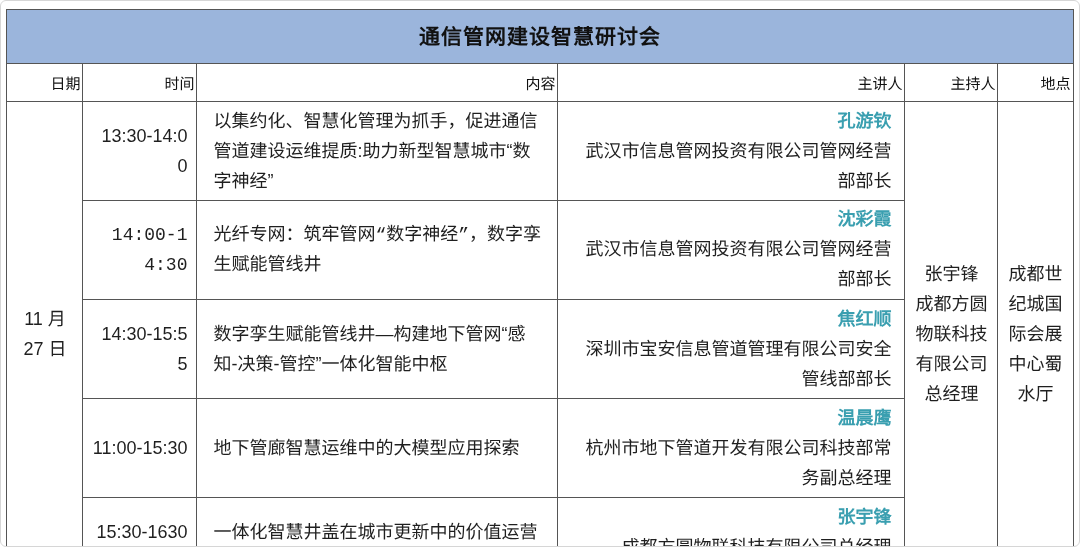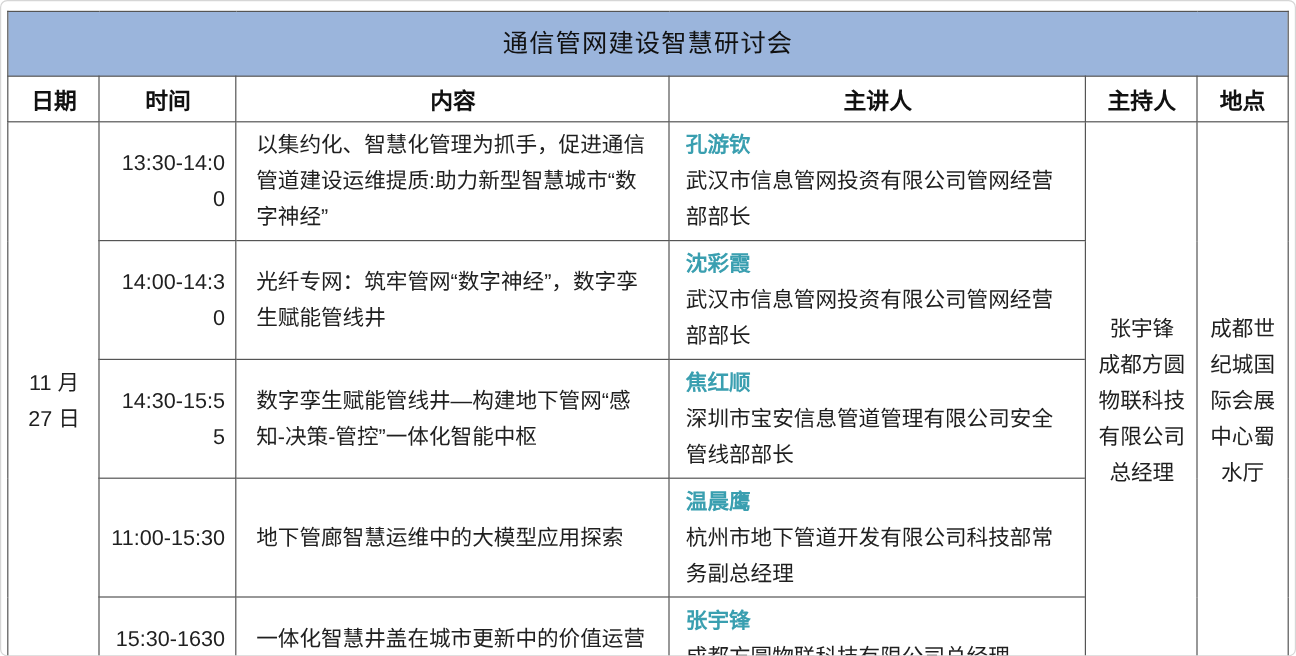--- a/index.html
+++ b/index.html
@@ -33,68 +33,68 @@
   table.schedule th{
     border:1px solid var(--border);
     vertical-align:middle;
     overflow:hidden;
   }
   .title-row td{
     height:54px;
     background:var(--title-bg);
     text-align:center;
     font-size:21px;
-    font-weight:normal;
+    font-weight:bold;
     color:#111111;
     letter-spacing:1px;
   }
   .header-row th{
     height:38px;
-    text-align:center;
-    font-size:19px;
-    font-weight:bold;
+    text-align:right;
+    font-size:15px;
+    font-weight:normal;
     color:#111111;
     background:#ffffff;
     padding:0 2px;
   }
   td{font-size:18px;line-height:30px;}
   .date-cell{
     text-align:center;
     white-space:pre-line;
     padding:0 6px;
   }
   .time-cell{
     text-align:right;
     word-break:break-all;
     padding:0 9px;
   }
   .topic-cell{
     text-align:left;
     padding:4px 16px;
   }
   .speaker-cell{
-    text-align:left;
+    text-align:right;
     padding:4px 13px;
   }
   .speaker-name{
     display:block;
     color:var(--speaker-name);
     font-weight:bold;
   }
   .speaker-affiliation{display:block;}
   .host-cell{
     text-align:center;
     white-space:pre-line;
     padding:0 9px;
   }
   .location-cell{
     text-align:center;
     padding:0 8px;
   }
-  .r1{height:92px;} .r2{height:96px;} .r3{height:97px;} .r4{height:95px;} .r5{height:61px;}
+  .r1{height:92px;} .r2{height:96px;font-family:Liberation Mono, monospace;} .r3{height:97px;} .r4{height:95px;} .r5{height:61px;}
 </style>
 </head>
 <body>
 
 <div class="frame">
   <table class="schedule">
     <colgroup>
       <col style="width:76px">
         <col style="width:114px">
         <col style="width:361px">

